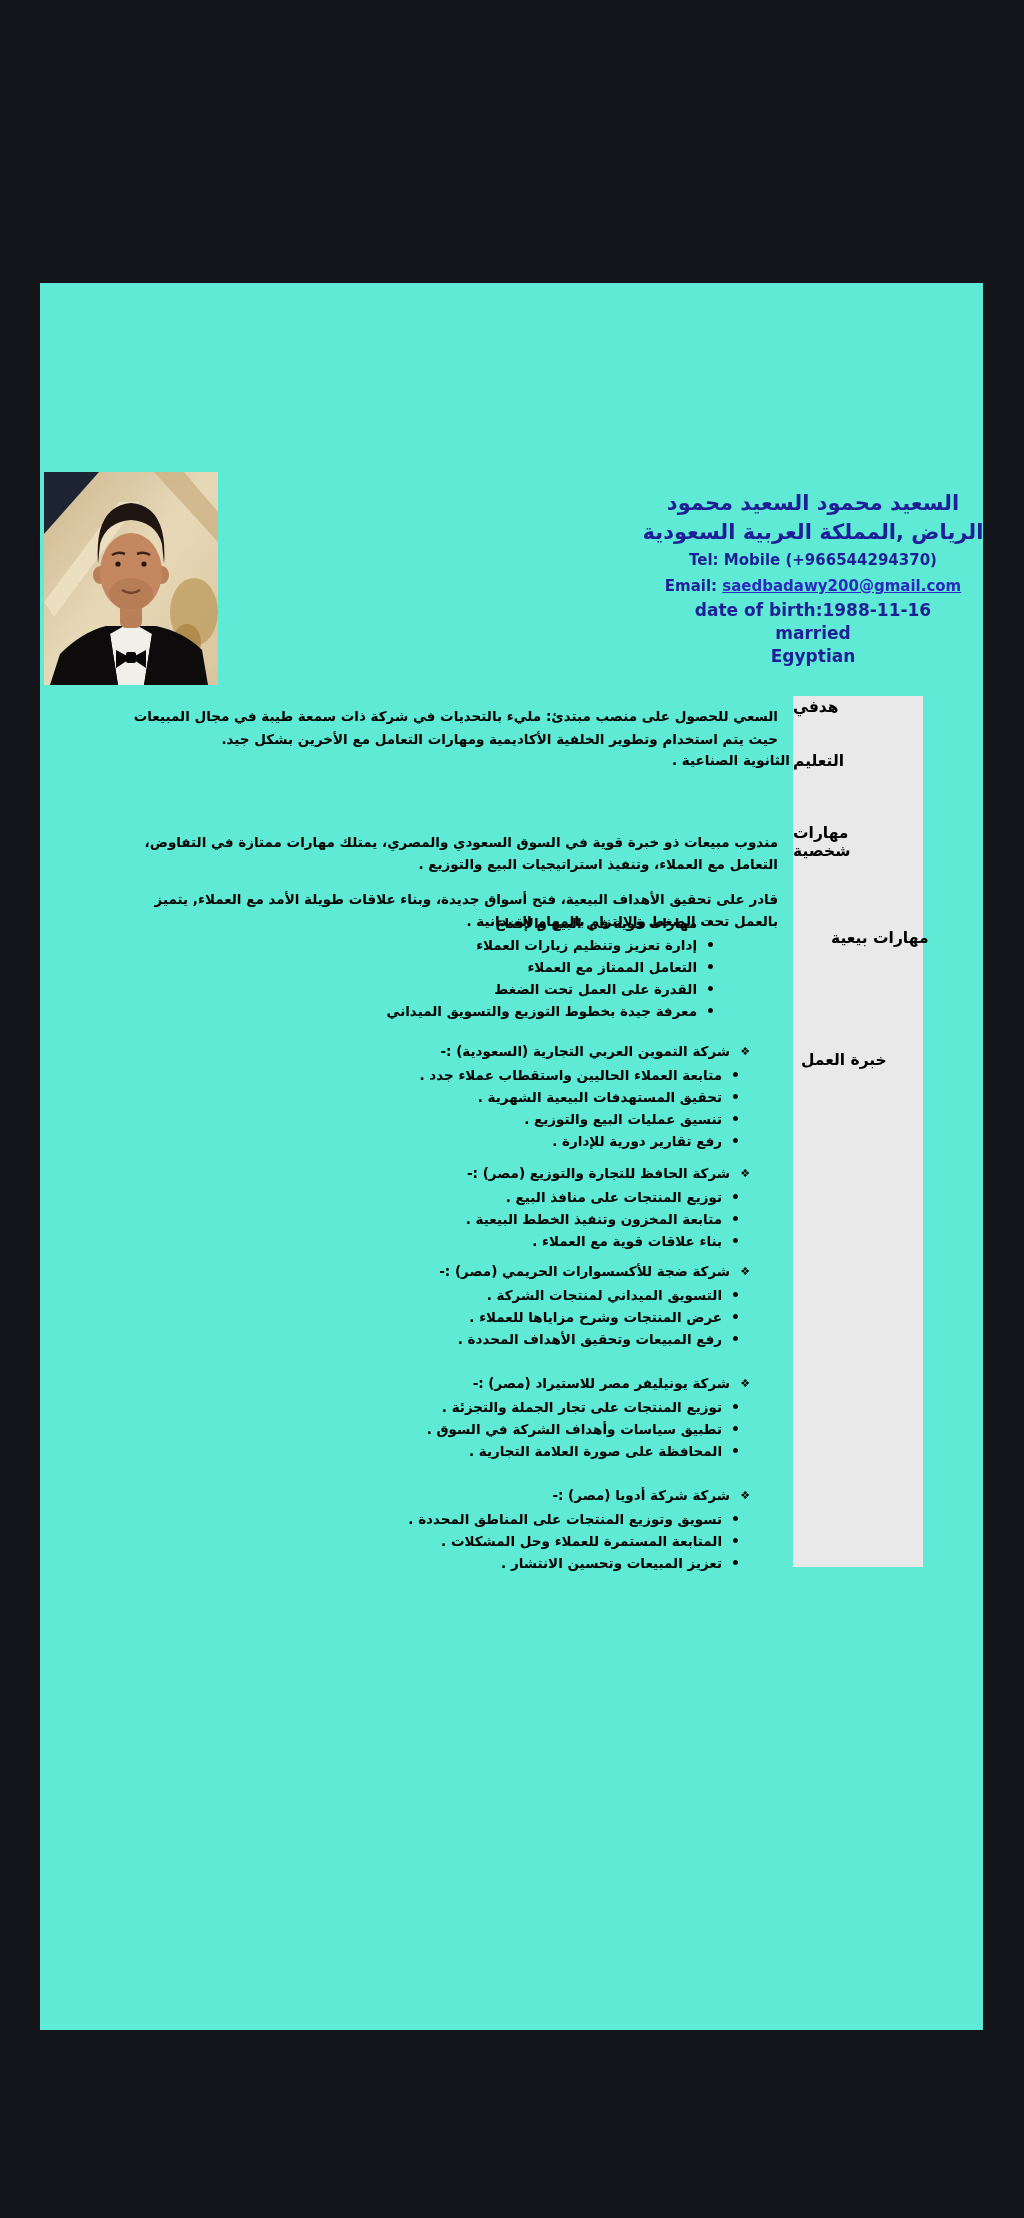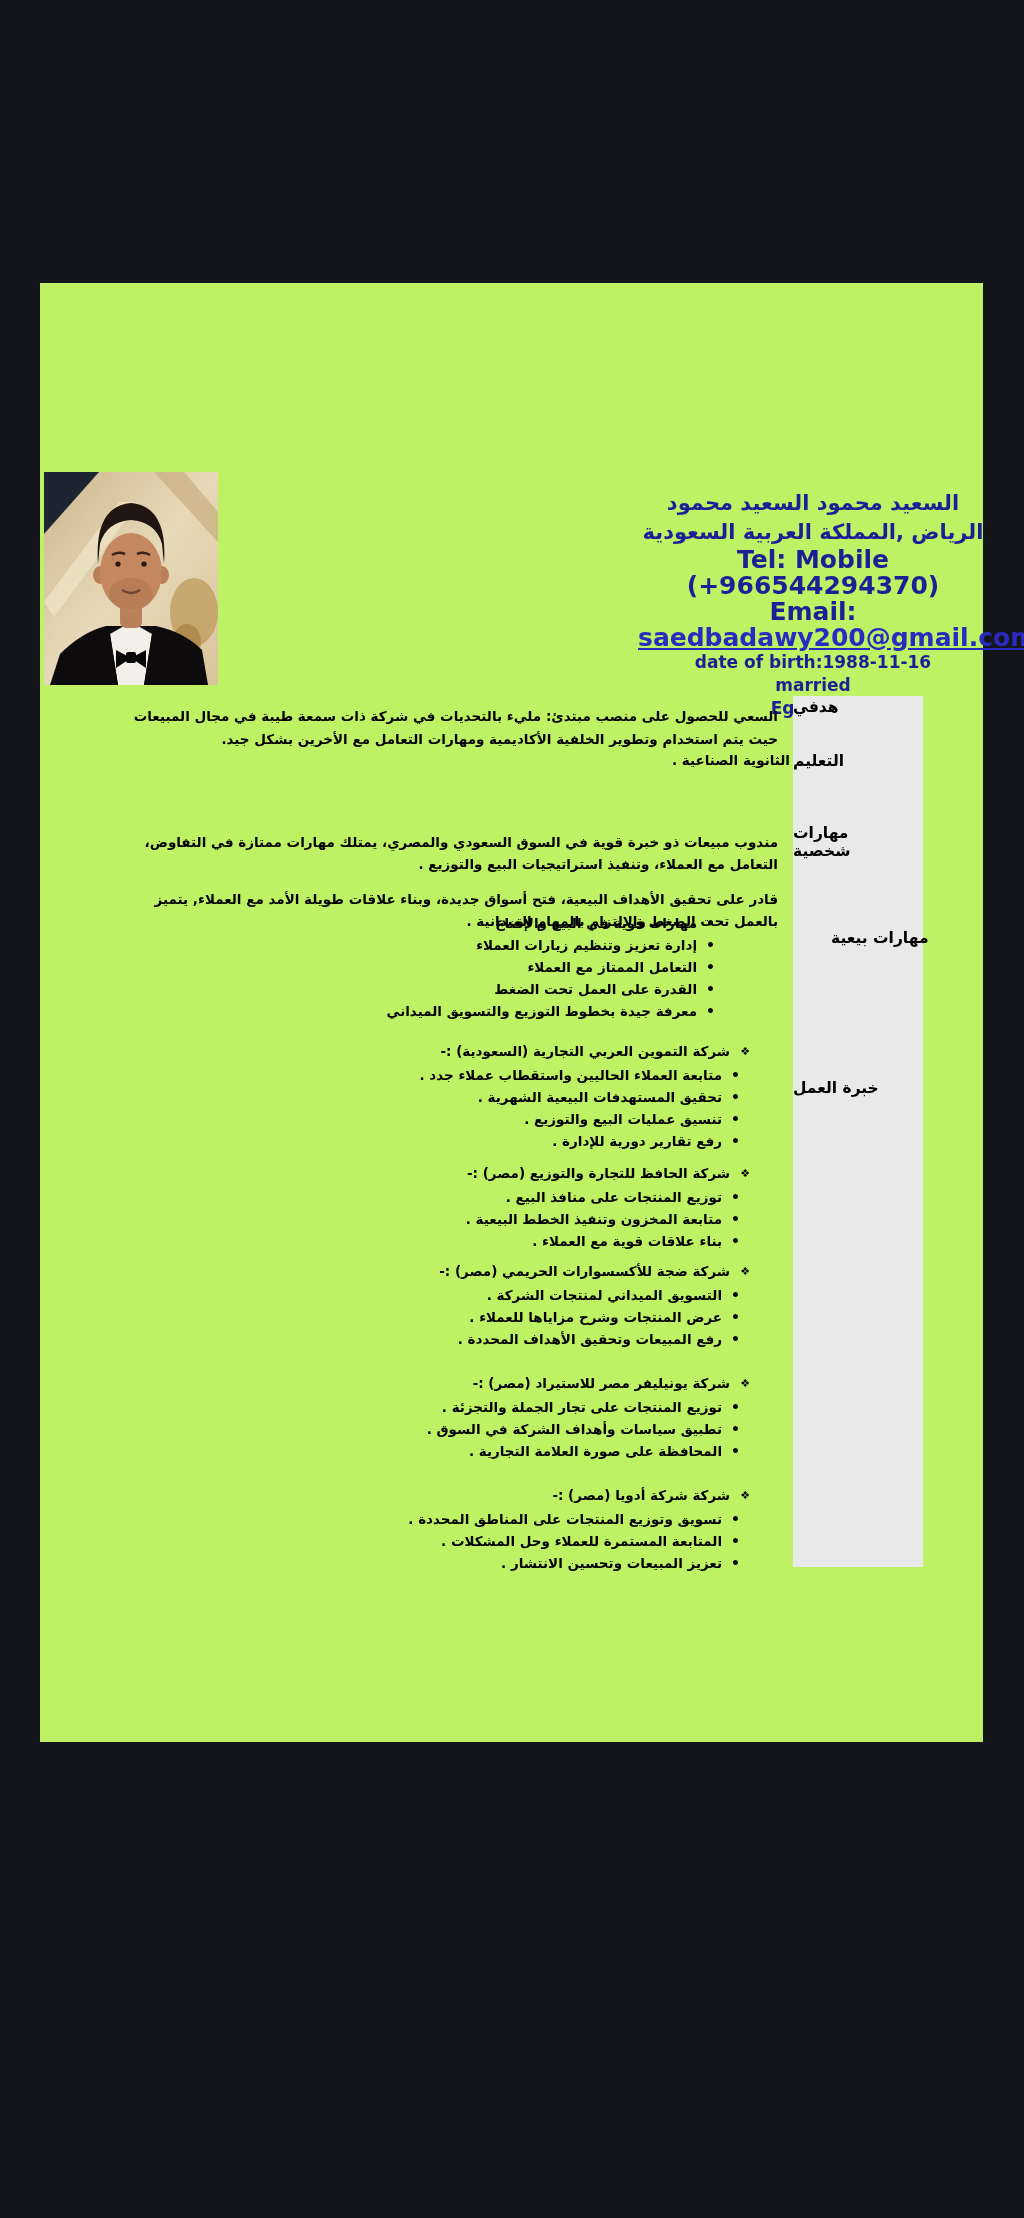--- a/index.html
+++ b/index.html
@@ -3,33 +3,33 @@
 <meta charset="utf-8">
 <style>
   html,body{margin:0;padding:0;}
   body{
     width:1024px;height:2218px;position:relative;
     background:#14151a;
     font-family:"DejaVu Sans",sans-serif;
     overflow:hidden;
   }
   .paper{
-    position:absolute;left:40px;top:283px;width:943px;height:1459px;
-    background:#bef264;
+    position:absolute;left:40px;top:283px;width:943px;height:1747px;
+    background:#5eead4;
   }
   
   .photo{position:absolute;left:4px;top:189px;width:174px;height:213px;overflow:hidden;}
   .photo svg{display:block;width:100%;height:100%;}
   
   .header-block{
     position:absolute;left:598px;top:206px;width:350px;
     text-align:center;font-weight:bold;color:#1e1e96;
   }
   .h-ar{font-size:21px;line-height:29px;direction:rtl;}
-  .h-en-lg{font-size:25px;line-height:26px;direction:ltr;}
+  .h-en-lg{font-size:15px;line-height:26px;direction:ltr;}
   .h-en-sm{font-size:17px;line-height:23px;direction:ltr;}
   .email-link{color:#2a2ac0;text-decoration:underline;cursor:pointer;}
   
   .sidebar{
     position:absolute;left:753px;top:413px;width:130px;height:871px;
     background:#e9e9e9;
   }
   .slabel{
     position:absolute;left:753px;width:130px;text-align:left;
     font-weight:bold;font-size:15.5px;color:#000;direction:rtl;line-height:18px;
@@ -113,21 +113,21 @@
     <div class="h-en-sm">date of birth:1988-11-16</div>
     <div class="h-en-sm">married</div>
     <div class="h-en-sm">Egyptian</div>
   </div>
 
   <div class="sidebar"></div>
   <div class="slabel" style="top:415px;">هدفي</div>
   <div class="slabel" style="top:469px;">التعليم</div>
   <div class="slabel" style="top:541px;"><span class="narrow">مهارات شخصية</span></div>
   <div class="slabel" style="top:646px;margin-left:38px;">مهارات بيعية</div>
-  <div class="slabel" style="top:796px;">خبرة العمل</div>
+  <div class="slabel" style="top:768px;padding-left:8px;">خبرة العمل</div>
 
   <div class="sec sec-objective">
     <p>السعي للحصول على منصب مبتدئ: مليء بالتحديات في شركة ذات سمعة طيبة في مجال المبيعات حيث يتم استخدام وتطوير الخلفية الأكاديمية ومهارات التعامل مع الأخرين بشكل جيد.</p>
   </div>
 
   <div class="sec sec-education">
     <div>الثانوية الصناعية .</div>
   </div>
 
   <div class="sec sec-personal">

